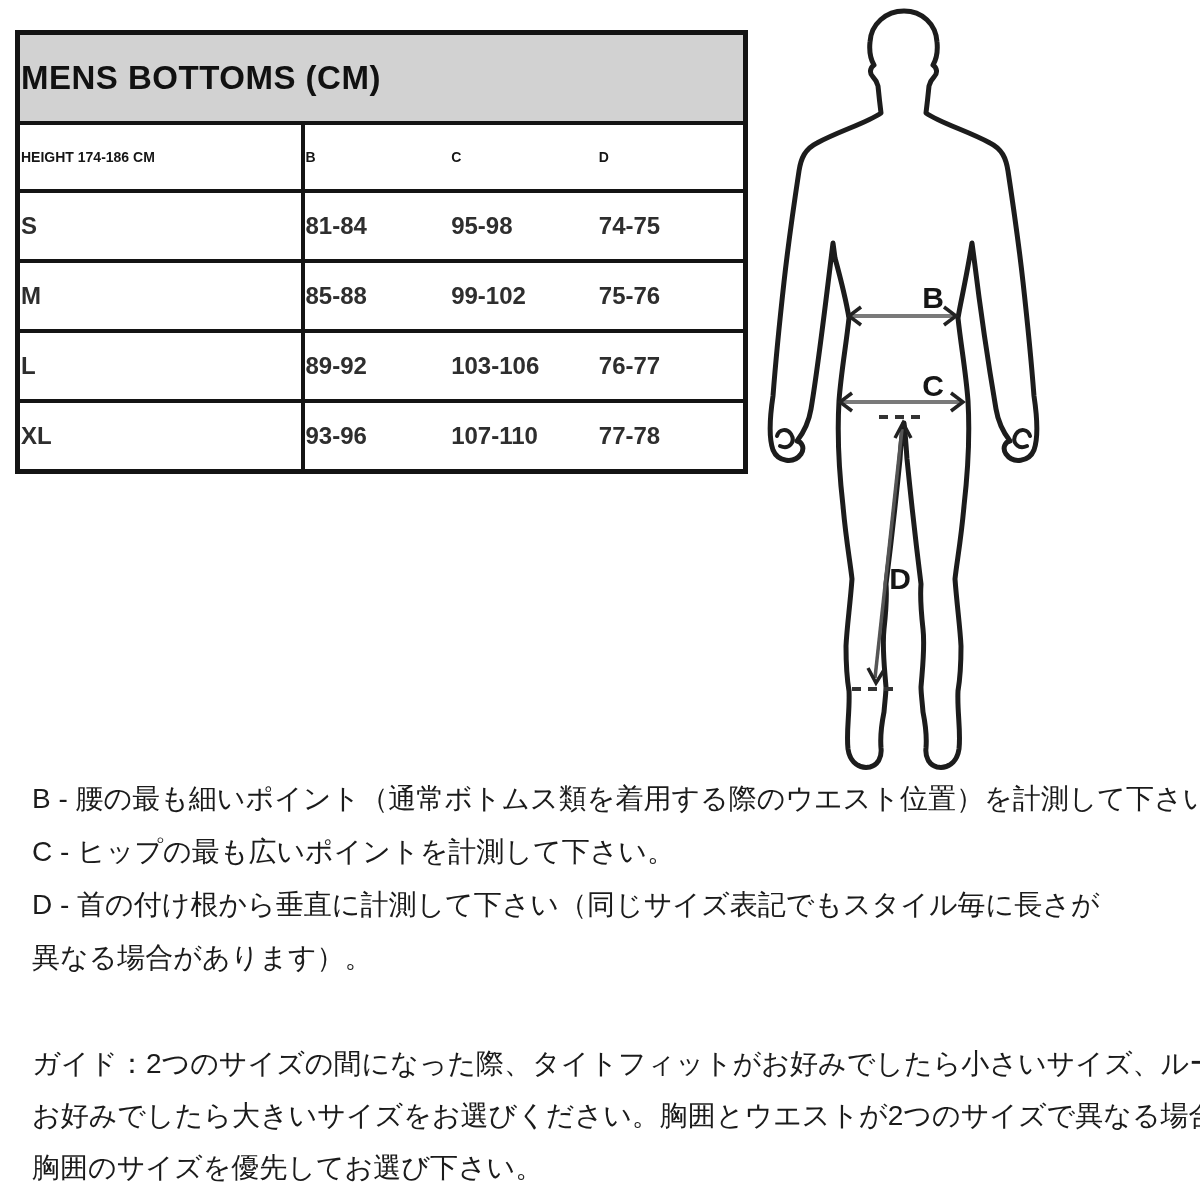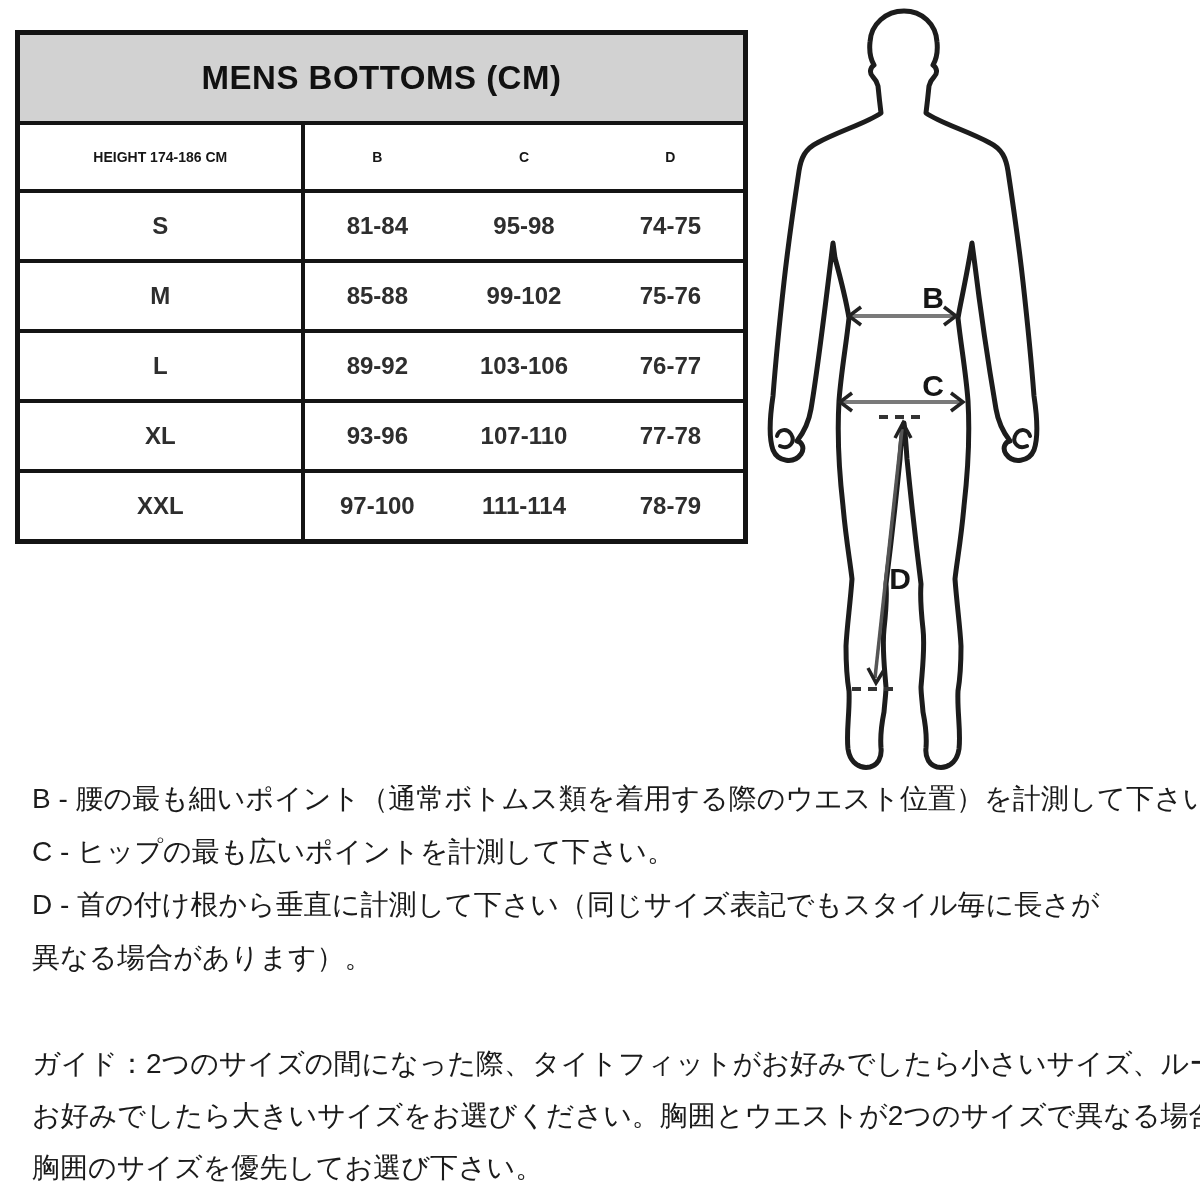--- a/index.html
+++ b/index.html
@@ -8,21 +8,21 @@
     font-family:"Liberation Sans","DejaVu Sans",sans-serif;
   }
 
   
   table.size-table{
     position:absolute;left:15px;top:30px;width:733px;
     border-collapse:collapse;table-layout:fixed;
     border:5px solid #141414;
   }
   table.size-table td{
-    text-align:center;vertical-align:middle;
+    vertical-align:middle;
     border-top:4px solid #141414;border-bottom:4px solid #141414;
     border-left:none;border-right:none;
     overflow:hidden;white-space:nowrap;
   }
   table.size-table td.first{border-right:4px solid #141414;}
   tr.title-row td{
     height:84px;background:#d2d2d2;
     font-size:33px;font-weight:bold;color:#111111;letter-spacing:0.5px;
   }
   tr.hrow td{height:62px;font-size:14px;font-weight:bold;color:#161616;}
@@ -82,26 +82,20 @@
       <td class="first">L</td>
       <td>89-92</td>
       <td>103-106</td>
       <td>76-77</td>
     </tr>
     <tr class="drow">
       <td class="first">XL</td>
       <td>93-96</td>
       <td>107-110</td>
       <td>77-78</td>
-    </tr>
-    <tr class="drow">
-      <td class="first">XXL</td>
-      <td>97-100</td>
-      <td>111-114</td>
-      <td>78-79</td>
     </tr>
   </tbody>
     </table>
 
   <svg class="figure" viewBox="750 0 330 790">
 
     <path class="body-outline" d="
       M 904 11
       C 922 11 936 24 937 42
       C 938 52 936 60 933 65

